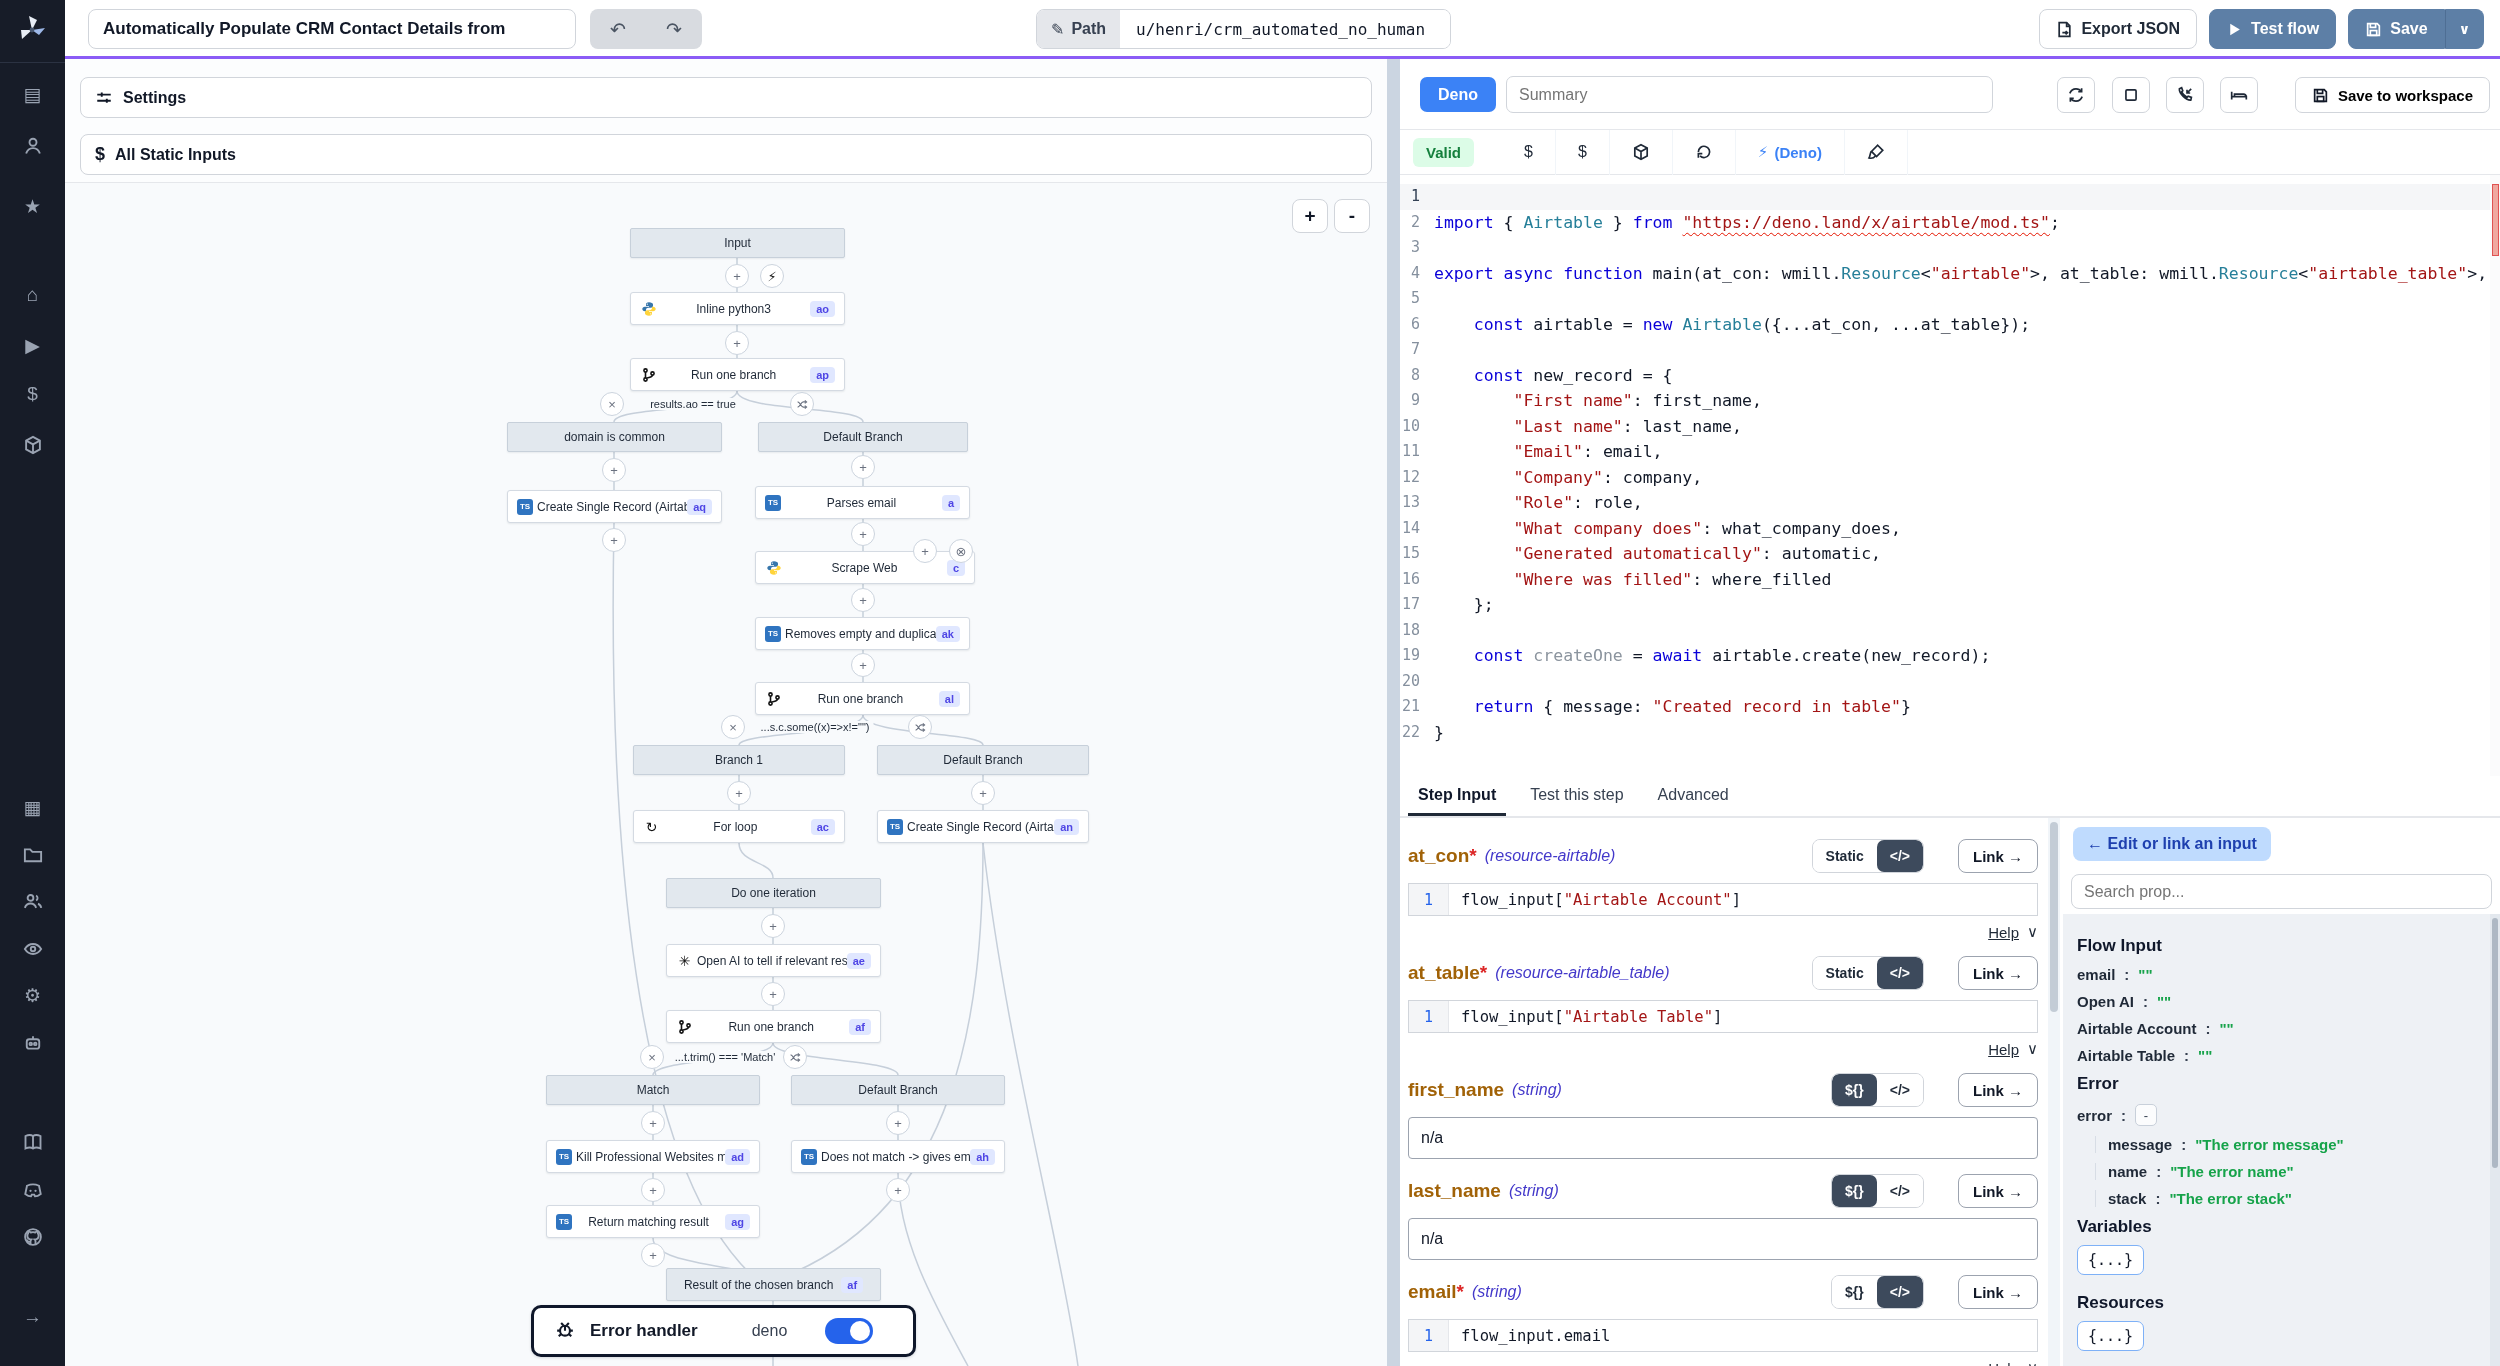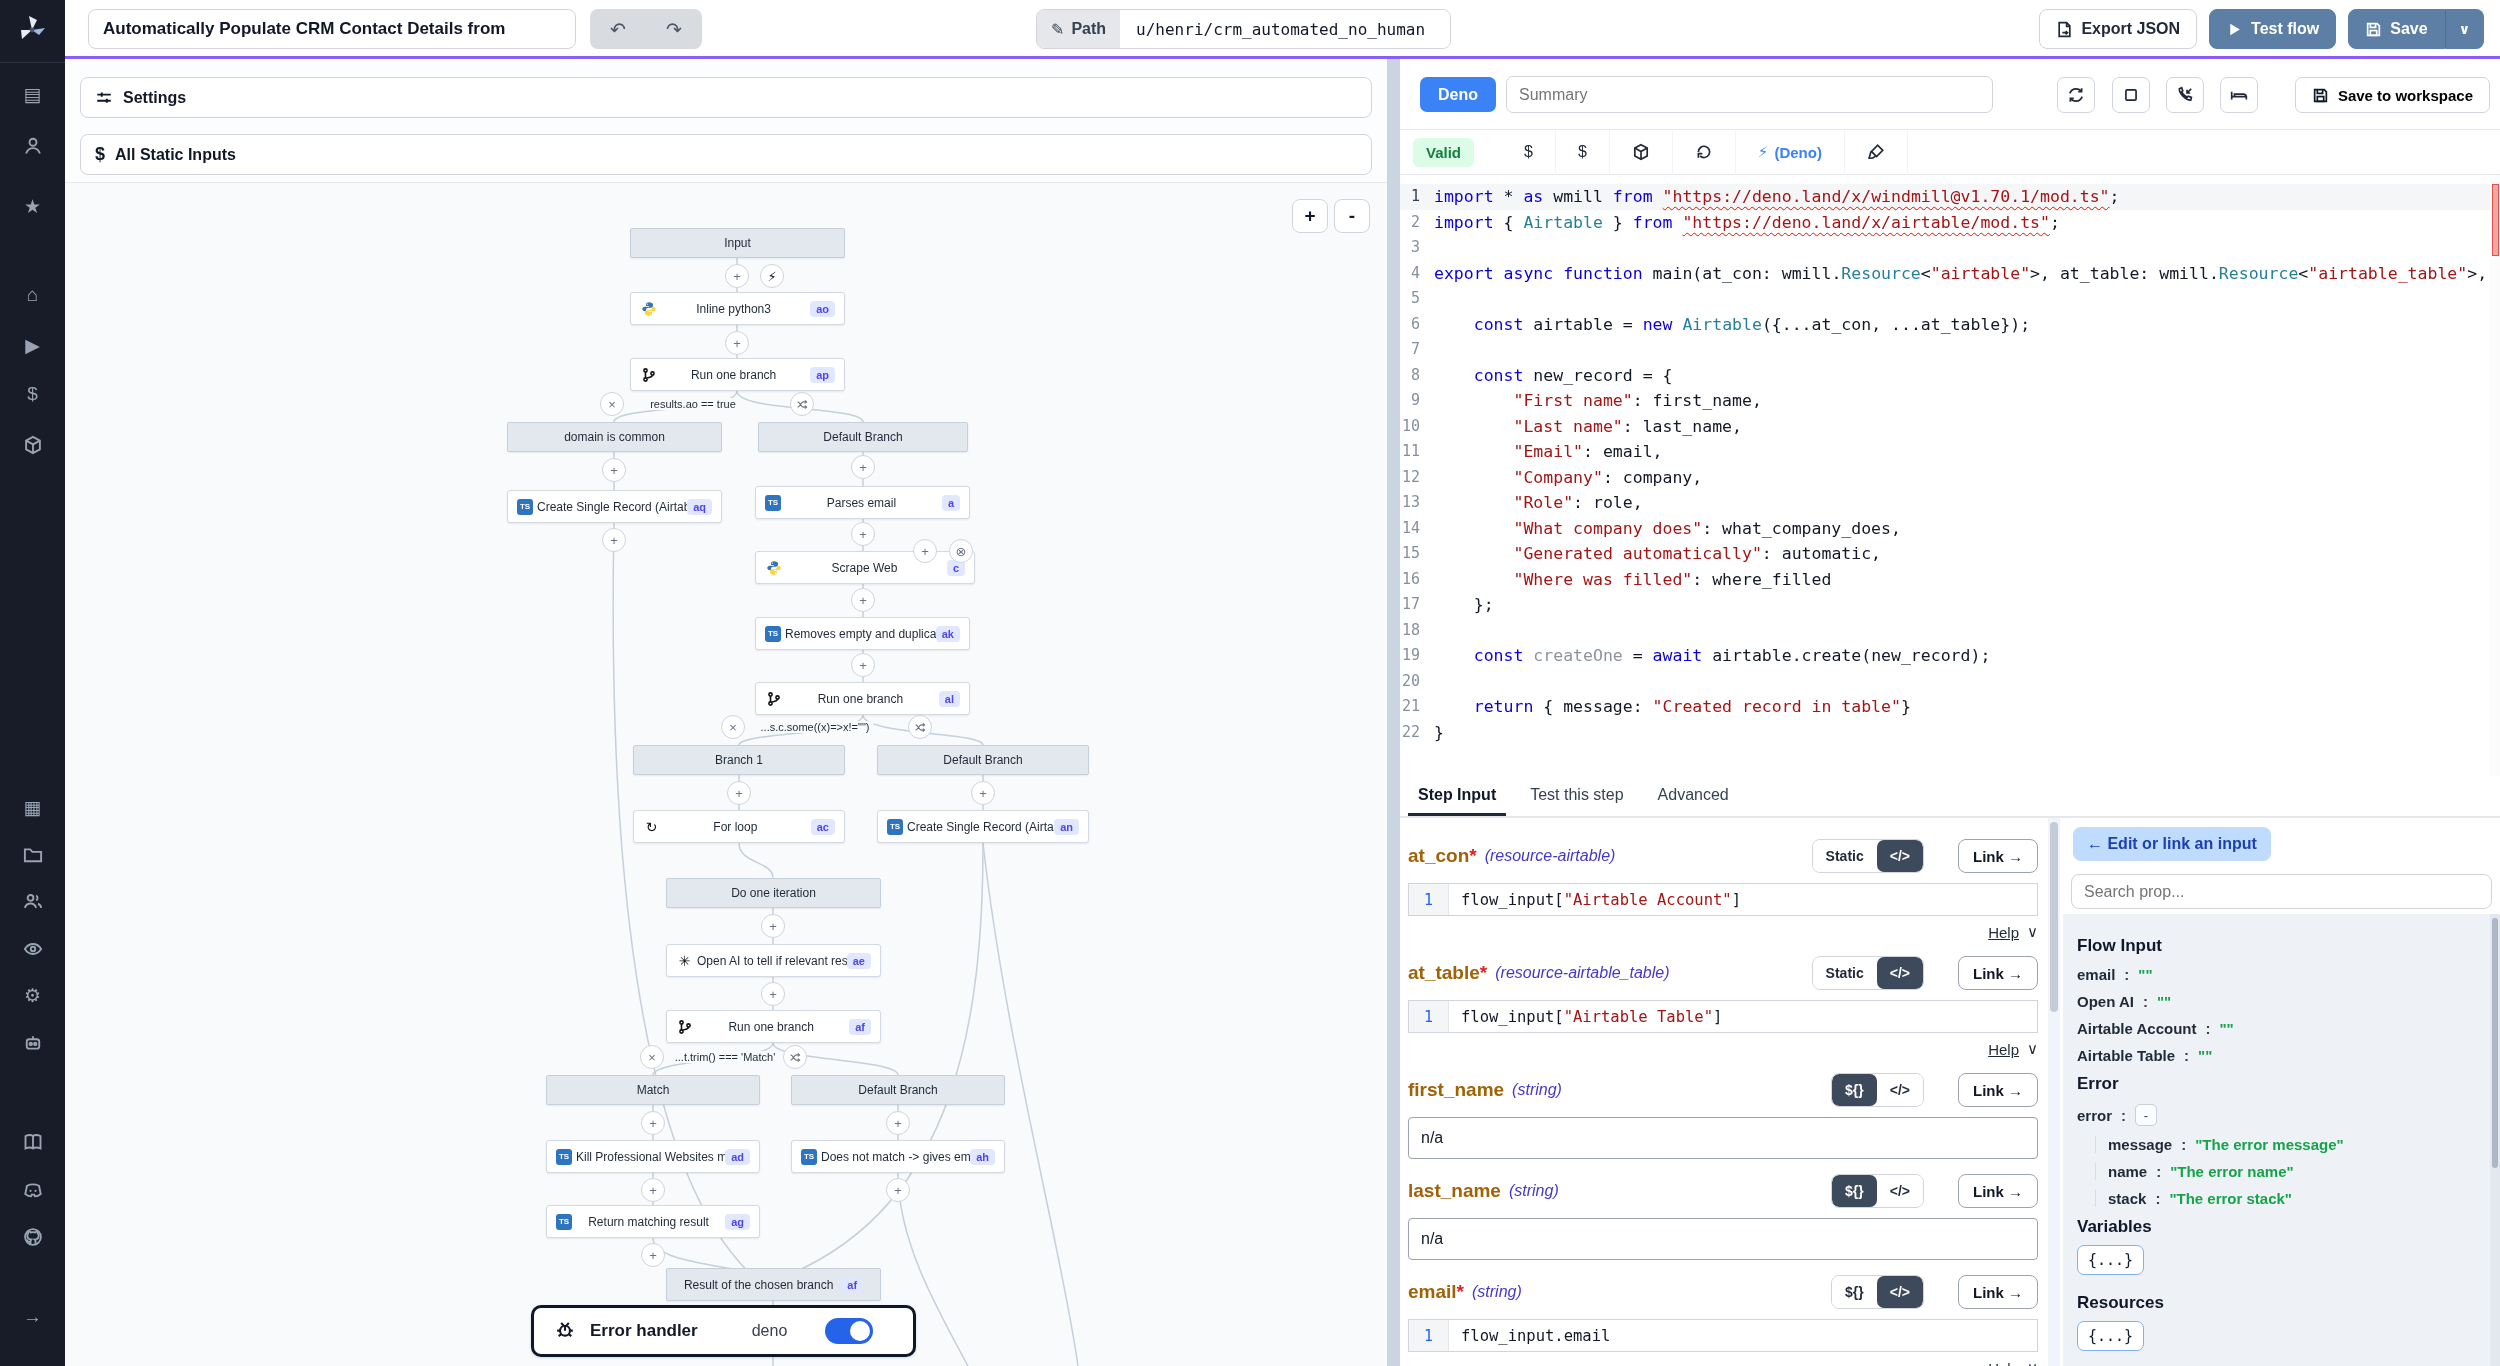--- a/index.html
+++ b/index.html
@@ -593,21 +593,21 @@
             <path d="M1.5 8s2.5-4 6.5-4 6.5 4 6.5 4-2.5 4-6.5 4S1.5 8 1.5 8z"></path>
             <circle cx="8" cy="8" r="1.8"></circle>
           </svg>
       </div>
     </div>
 
     <div class="code">
       <div class="ruler-track"></div>
       <div class="ruler-mark"></div>
       <div class="code-inner" id="code-lines">
-          <div class="cl active"><span class="ln">1</span><span class="lt"><span class="k">import</span> * <span class="k">as</span> wmill <span class="k">from</span> <span class="s sq">"https://deno.land/x/windmill@v1.70.1/mod.ts"</span>;</span></div>
+          <div class="cl active"><span class="ln">1</span></div>
           <div class="cl"><span class="ln">2</span><span class="lt"><span class="k">import</span> { <span class="t">Airtable</span> } <span class="k">from</span> <span class="s sq">"https://deno.land/x/airtable/mod.ts"</span>;</span></div>
           <div class="cl"><span class="ln">3</span><span class="lt"></span></div>
           <div class="cl"><span class="ln">4</span><span class="lt"><span class="k">export</span> <span class="k">async</span> <span class="k">function</span> main(at_con: wmill.<span class="t">Resource</span>&lt;<span class="s">"airtable"</span>&gt;, at_table: wmill.<span class="t">Resource</span>&lt;<span class="s">"airtable_table"</span>&gt;,</span></div>
           <div class="cl"><span class="ln">5</span><span class="lt"></span></div>
           <div class="cl"><span class="ln">6</span><span class="lt">    <span class="k">const</span> airtable = <span class="k">new</span> <span class="t">Airtable</span>({...at_con, ...at_table});</span></div>
           <div class="cl"><span class="ln">7</span><span class="lt"></span></div>
           <div class="cl"><span class="ln">8</span><span class="lt">    <span class="k">const</span> new_record = {</span></div>
           <div class="cl"><span class="ln">9</span><span class="lt">        <span class="s">"First name"</span>: first_name,</span></div>
           <div class="cl"><span class="ln">10</span><span class="lt">        <span class="s">"Last name"</span>: last_name,</span></div>
           <div class="cl"><span class="ln">11</span><span class="lt">        <span class="s">"Email"</span>: email,</span></div>

